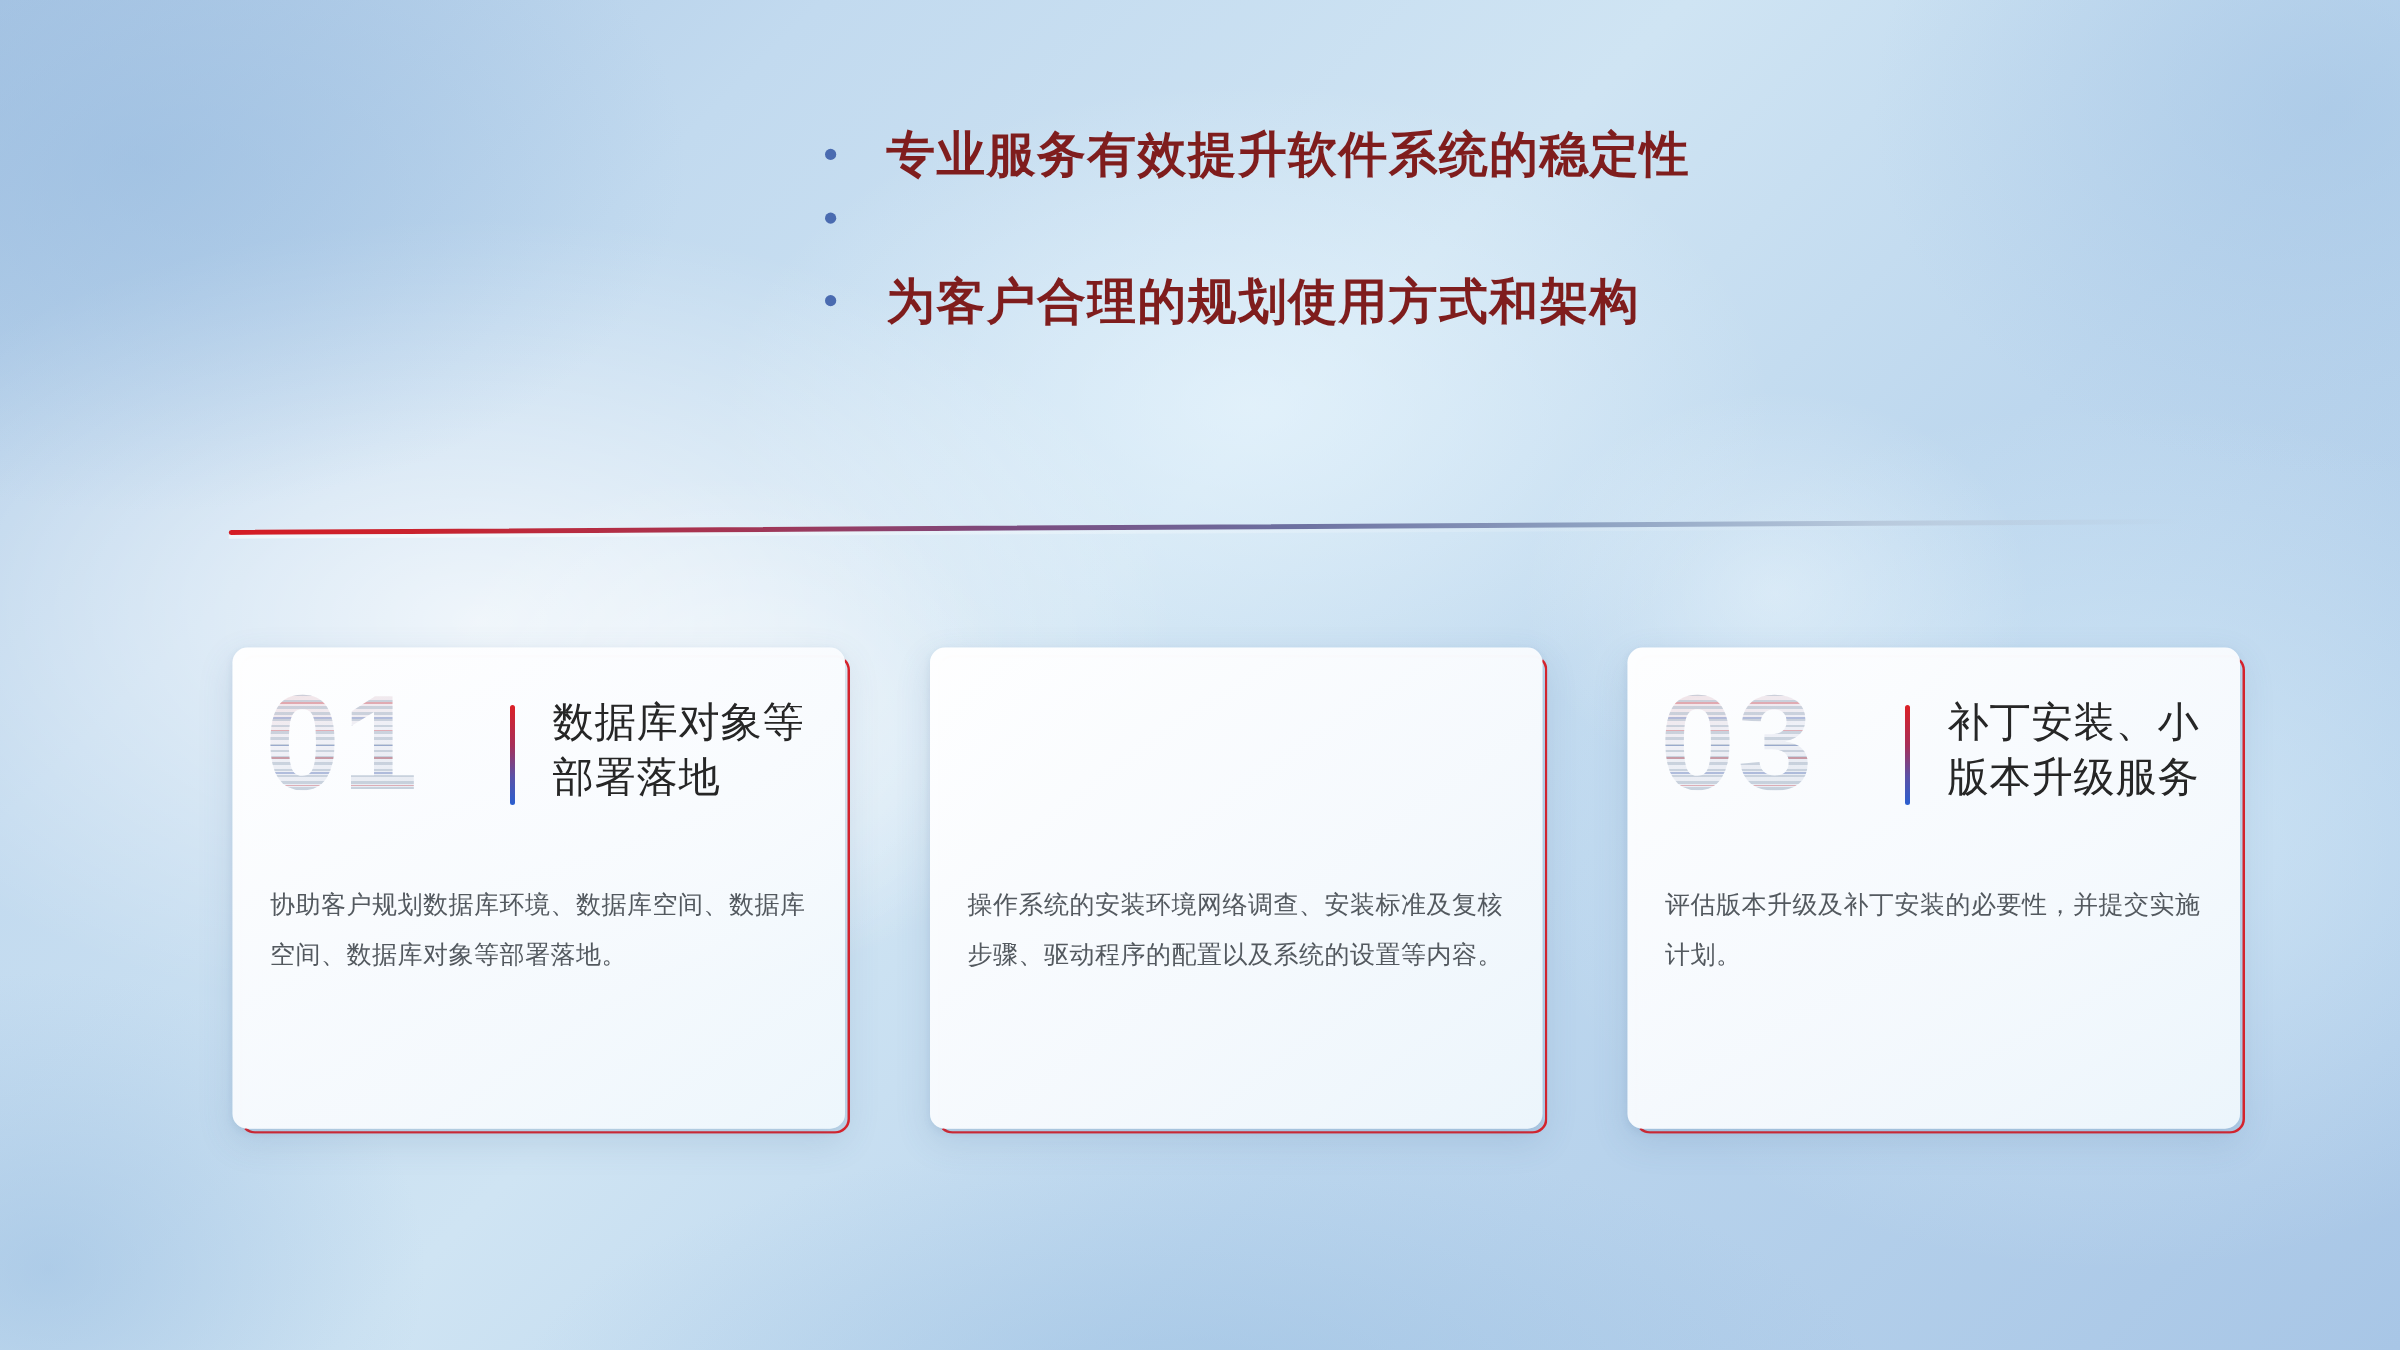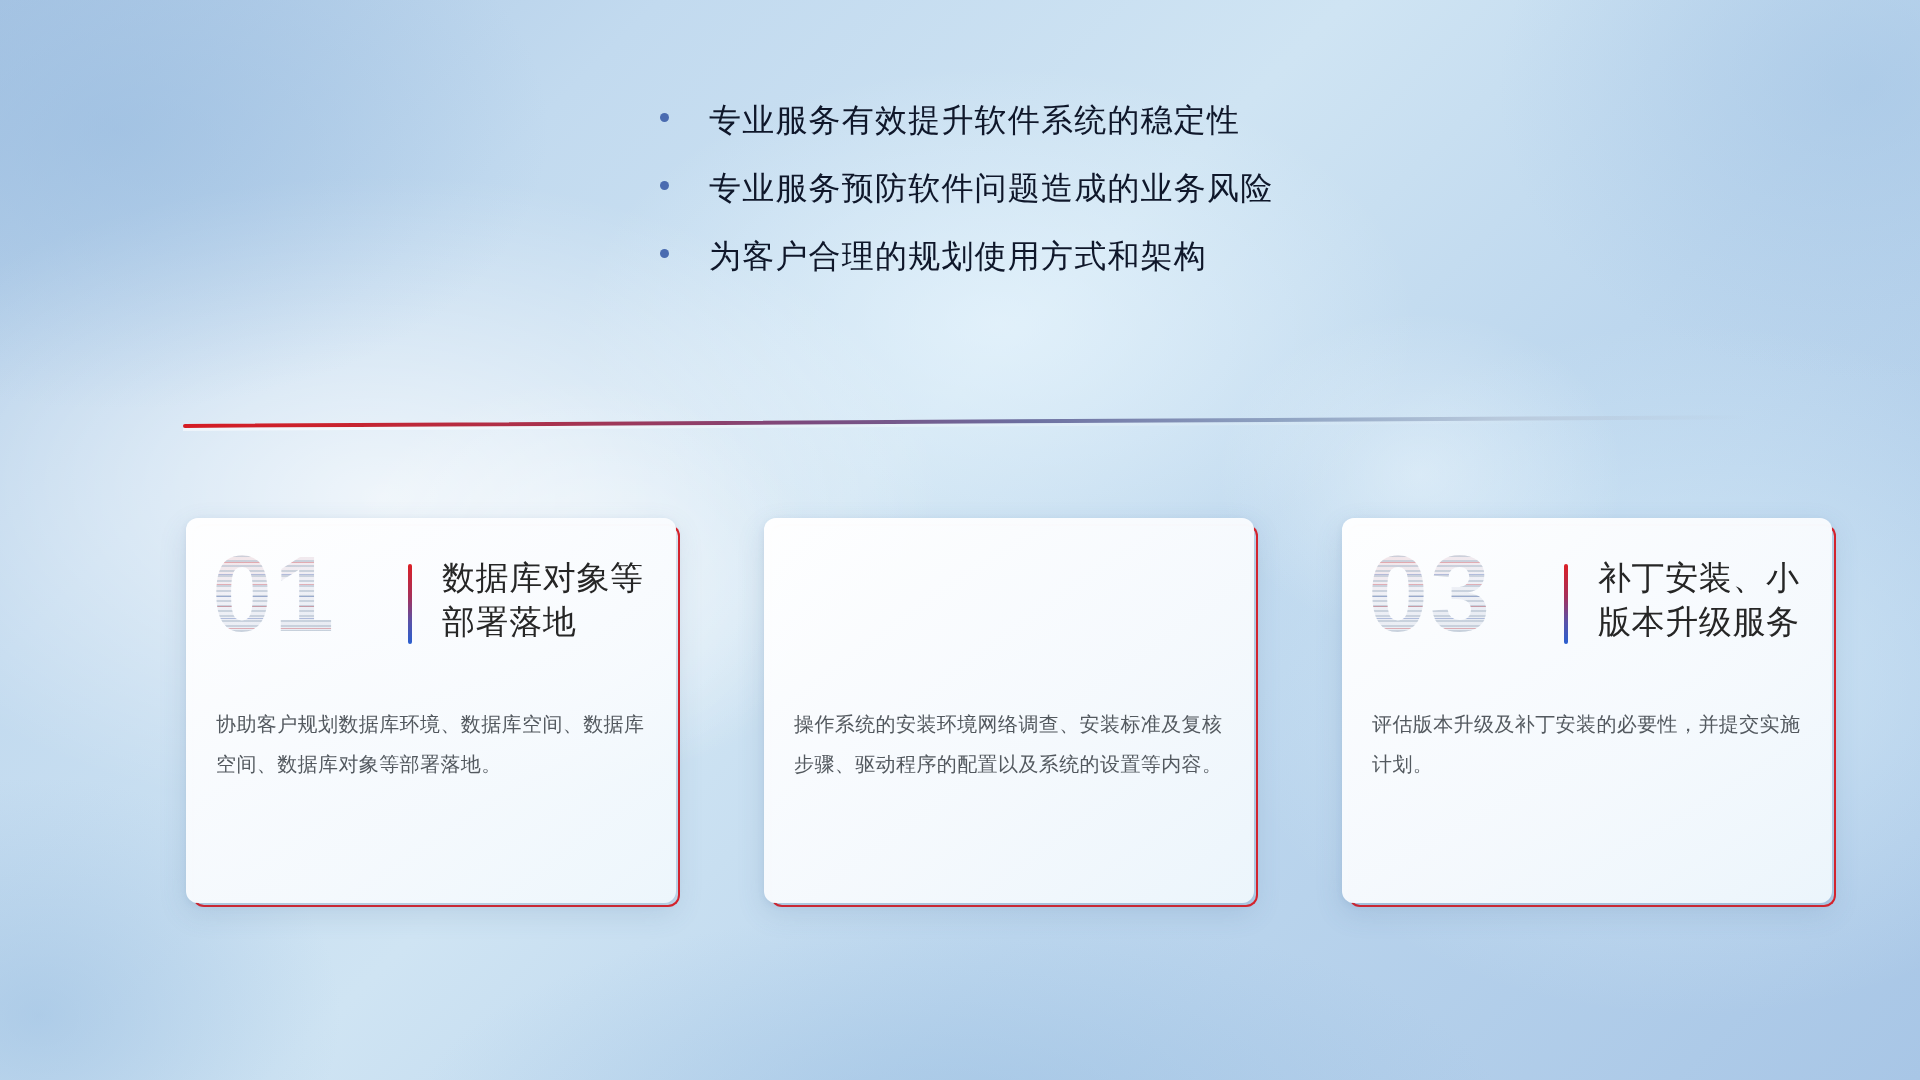--- a/index.html
+++ b/index.html
@@ -35,43 +35,43 @@
   #bullets {
     position:absolute; left:660px; top:103px; width:760px;
   }
   .bline { display:flex; align-items:baseline; margin-bottom:32px; }
   .bdot {
     width:9px; height:9px; border-radius:50%;
     background:#4a6bb0; flex:0 0 auto;
     position:relative; top:-9px; margin-right:40px;
   }
   .btext {
-    font-size:32px; line-height:1.12; color:#0f172a;
-    letter-spacing:1.2px; font-weight:400; white-space:nowrap;
+    font-size:39px; line-height:1.12; color:#7f1d1d;
+    letter-spacing:1.2px; font-weight:700; white-space:nowrap;
   }
 
   
   #divider { position:absolute; left:183px; top:424px; width:1565px; height:14px; }
   #divider .ln {
     position:absolute; left:0; top:0; width:100%; height:4px;
     transform:rotate(-0.32deg); transform-origin:0 0;
     background:linear-gradient(90deg,
       #d51c24 0%, #c9232e 10%, #a33554 26%, #7b4a7e 40%,
       #6c6fa0 54%, #8fa3c2 70%, #b8c9dc 84%, rgba(200,214,230,0) 100%);
     border-radius:2px;
   }
   #divider .ln2 {
     position:absolute; left:0; top:4px; width:100%; height:3px;
     transform:rotate(-0.32deg); transform-origin:0 0;
     background:linear-gradient(90deg,
       rgba(255,255,255,.55) 0%, rgba(255,255,255,.30) 40%, rgba(255,255,255,0) 90%);
   }
 
   
-  #cards { position:absolute; left:186px; top:518px; display:flex; gap:88px; }
+  #cards { position:absolute; left:186px; top:518px; display:flex; gap:68px; }
   .card {
     position:relative; width:490px; height:385px; border-radius:12px;
   }
   .cardAccent {
     position:absolute; left:6px; top:6px; right:-4px; bottom:-4px;
     border-radius:12px;
     border:2px solid #e01f26;
     border-left-color:rgba(224,31,38,.05);
     border-top-color:rgba(224,31,38,.18);
   }
@@ -139,21 +139,20 @@
   <div class="bgLayer b4"></div>
 </div>
 
 <div id="bullets">
   <div class="bline">
     <span class="bdot"></span>
     <span class="btext">专业服务有效提升软件系统的稳定性</span>
   </div>
   <div class="bline">
     <span class="bdot"></span>
-    <span class="btext">专业服务预防软件问题造成的业务风险</span>
   </div>
   <div class="bline">
     <span class="bdot"></span>
     <span class="btext">为客户合理的规划使用方式和架构</span>
   </div>
 </div>
 
 <div id="divider">
   <div class="ln"></div>
   <div class="ln2"></div>

